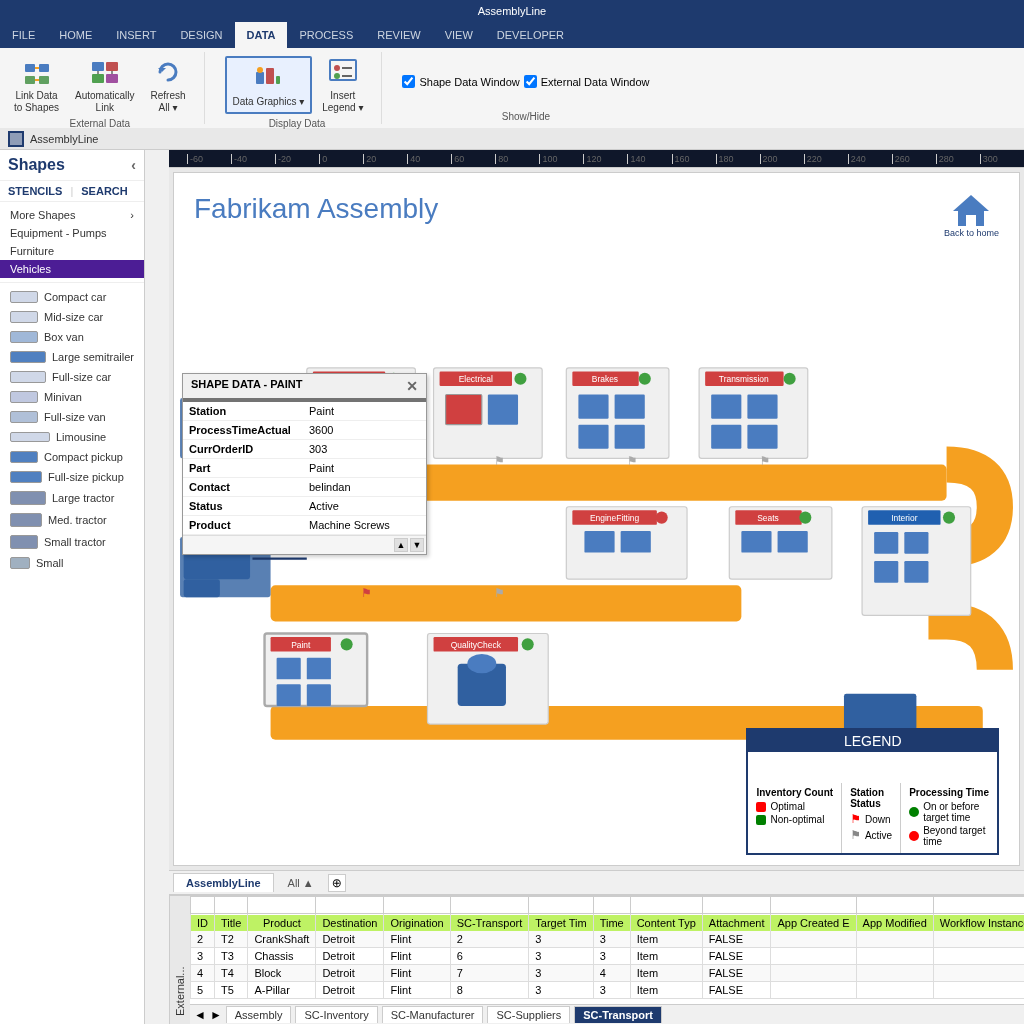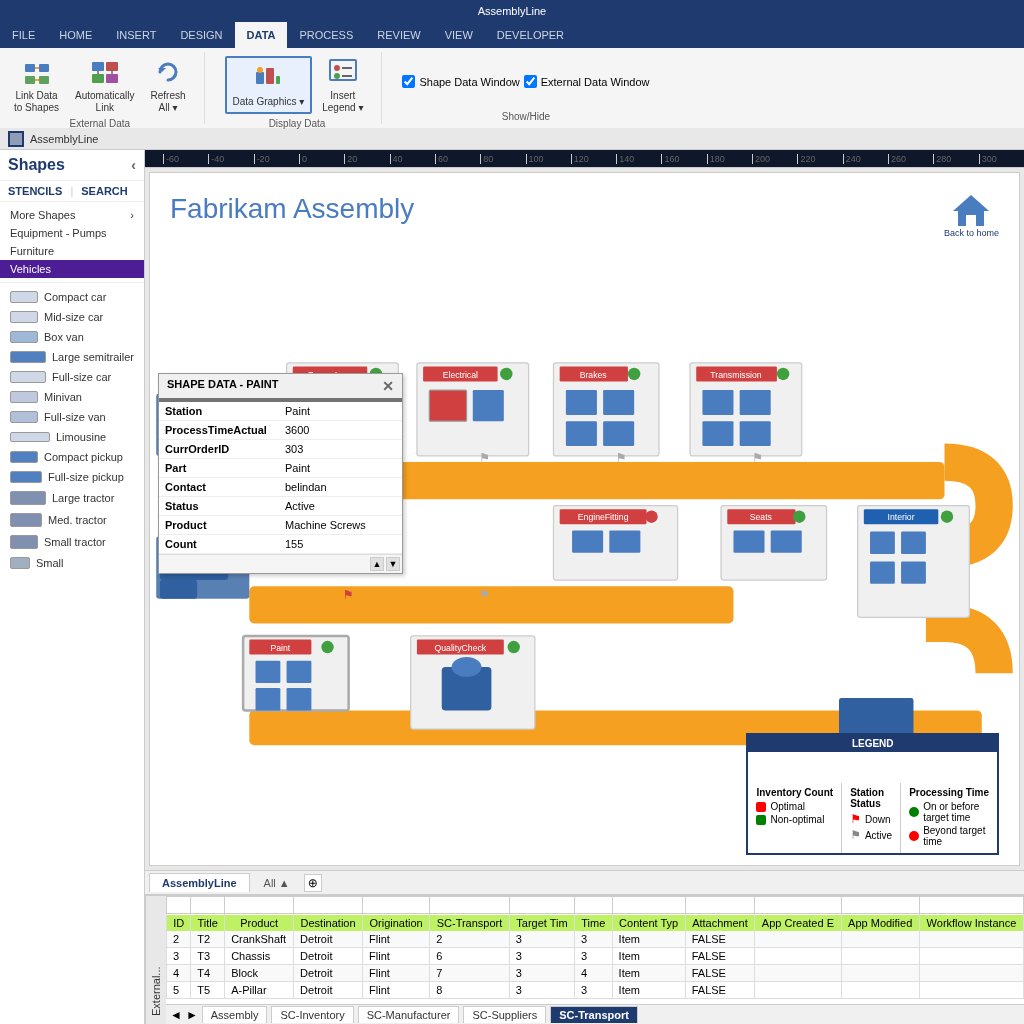--- a/index.html
+++ b/index.html
@@ -13,21 +13,21 @@
     .ribbon-content { display: flex; padding: 4px 8px; gap: 16px; height: 80px; align-items: flex-end; background: #f5f5f5; }
     .ribbon-group { display: flex; flex-direction: column; align-items: center; border-right: 1px solid #ddd; padding-right: 12px; margin-right: 4px; height: 72px; }
     .ribbon-group-items { display: flex; gap: 4px; flex: 1; align-items: center; }
     .ribbon-group-label { font-size: 10px; color: #555; padding-bottom: 2px; }
     .ribbon-btn { display: flex; flex-direction: column; align-items: center; padding: 4px 6px; cursor: pointer; border-radius: 2px; min-width: 44px; }
     .ribbon-btn .icon { width: 32px; height: 32px; display: flex; align-items: center; justify-content: center; }
     .ribbon-btn-label { font-size: 10px; color: #333; text-align: center; line-height: 1.2; margin-top: 2px; }
     .ribbon-checkbox { display: flex; align-items: center; gap: 4px; font-size: 11px; }
 
     
-    .main-area { display: flex; height: calc(1024px - 22px - 26px - 80px - 22px); }
+    .main-area { display: flex; height: calc(1024px - 22px - 26px - 80px - 22px); gap: 24px; }
 
     
     .window-titlebar { height: 22px; background: #e8e8e8; display: flex; align-items: center; padding: 0 8px; border-bottom: 1px solid #ccc; font-size: 11px; color: #333; }
     .window-icon { width: 16px; height: 16px; background: #1e3a6e; margin-right: 6px; display: flex; align-items: center; justify-content: center; }
 
     
     .sidebar { width: 145px; background: white; border-right: 1px solid #ccc; display: flex; flex-direction: column; overflow: hidden; }
     .sidebar-header { padding: 6px 8px; font-size: 16px; font-weight: bold; color: #1e3a6e; border-bottom: 1px solid #eee; display: flex; justify-content: space-between; align-items: center; }
     .sidebar-nav { display: flex; padding: 4px 8px; gap: 8px; border-bottom: 1px solid #eee; }
     .sidebar-nav-item { font-size: 11px; color: #1e3a6e; cursor: pointer; font-weight: bold; }
@@ -75,21 +75,21 @@
     .data-table { width: 100%; border-collapse: collapse; font-size: 11px; }
     .data-table th { background: #bef264; border: 1px solid #ccc; padding: 2px 6px; white-space: nowrap; font-weight: normal; position: sticky; top: 18px; }
     .data-table td { border: 1px solid #ddd; padding: 2px 6px; white-space: nowrap; }
     .data-table tr:nth-child(even) { background: #f9f9f9; }
     .data-table-nav { height: 20px; background: #f0f0f0; border-top: 1px solid #ccc; display: flex; align-items: center; padding: 0 4px; gap: 4px; }
     .data-table-tab { padding: 2px 8px; font-size: 11px; border: 1px solid #ccc; border-bottom: none; background: white; cursor: pointer; color: #333; }
     .data-table-tab.active { background: #1e3a6e; color: white; font-weight: bold; }
 
     
     .legend-box { position: absolute; right: 60px; bottom: 80px; background: white; border: 2px solid #1e3a6e; font-size: 10px; }
-    .legend-header { background: #1e3a6e; color: white; text-align: center; padding: 3px 8px; font-weight: bold; font-size: 10px; }
+    .legend-header { background: #1e3a6e; color: white; text-align: center; padding: 3px 8px; font-weight: normal; font-size: 14px; }
     .legend-body { display: flex; gap: 0; margin-top: 31px; }
     .legend-col { padding: 4px 8px; border-right: 1px solid #ccc; }
     .legend-col:last-child { border-right: none; }
     .legend-col-title { font-weight: bold; margin-bottom: 3px; font-size: 10px; }
     .legend-item { display: flex; align-items: center; gap: 4px; margin-bottom: 2px; font-size: 10px; }
     .legend-dot-red { width: 10px; height: 10px; background: red; border-radius: 2px; flex-shrink: 0; }
     .legend-dot-green { width: 10px; height: 10px; background: green; border-radius: 2px; flex-shrink: 0; }
     .legend-flag-red { color: red; font-size: 12px; }
     .legend-flag-white { color: #888; font-size: 12px; }
     .legend-circle-green { width: 10px; height: 10px; background: green; border-radius: 50%; flex-shrink: 0; }
@@ -531,24 +531,20 @@
                   <td>belindan</td>
                 </tr>
                 <tr>
                   <td>Status</td>
                   <td>Active</td>
                 </tr>
                 <tr>
                   <td>Product</td>
                   <td>Machine Screws</td>
                 </tr>
-                <tr>
-                  <td>Count</td>
-                  <td>155</td>
-                </tr>
               </tbody>
                 </table>
             </div>
 
             <div style="display:flex;justify-content:flex-end;padding:2px;gap:2px;background:#f5f5f5;border-top:1px solid #ddd;">
               <div class="scroll-arrow">▲</div>
               <div class="scroll-arrow">▼</div>
             </div>
           </div>
 

